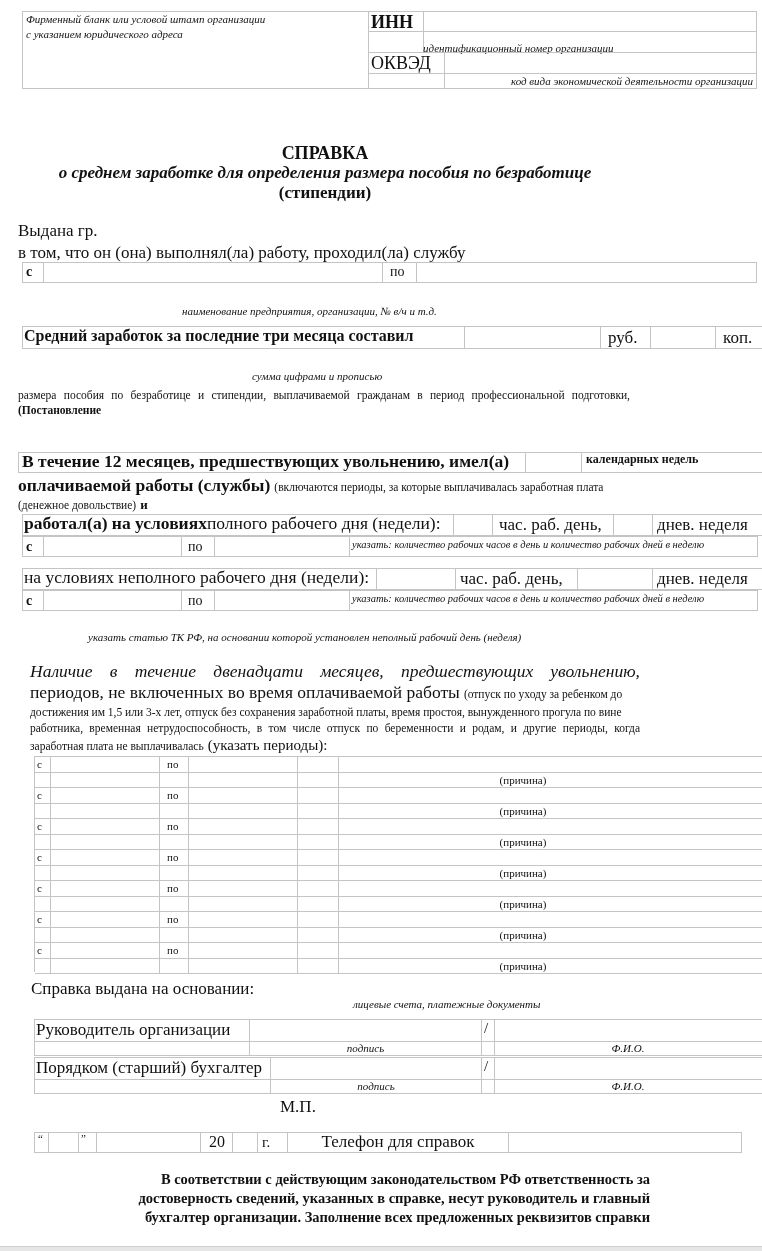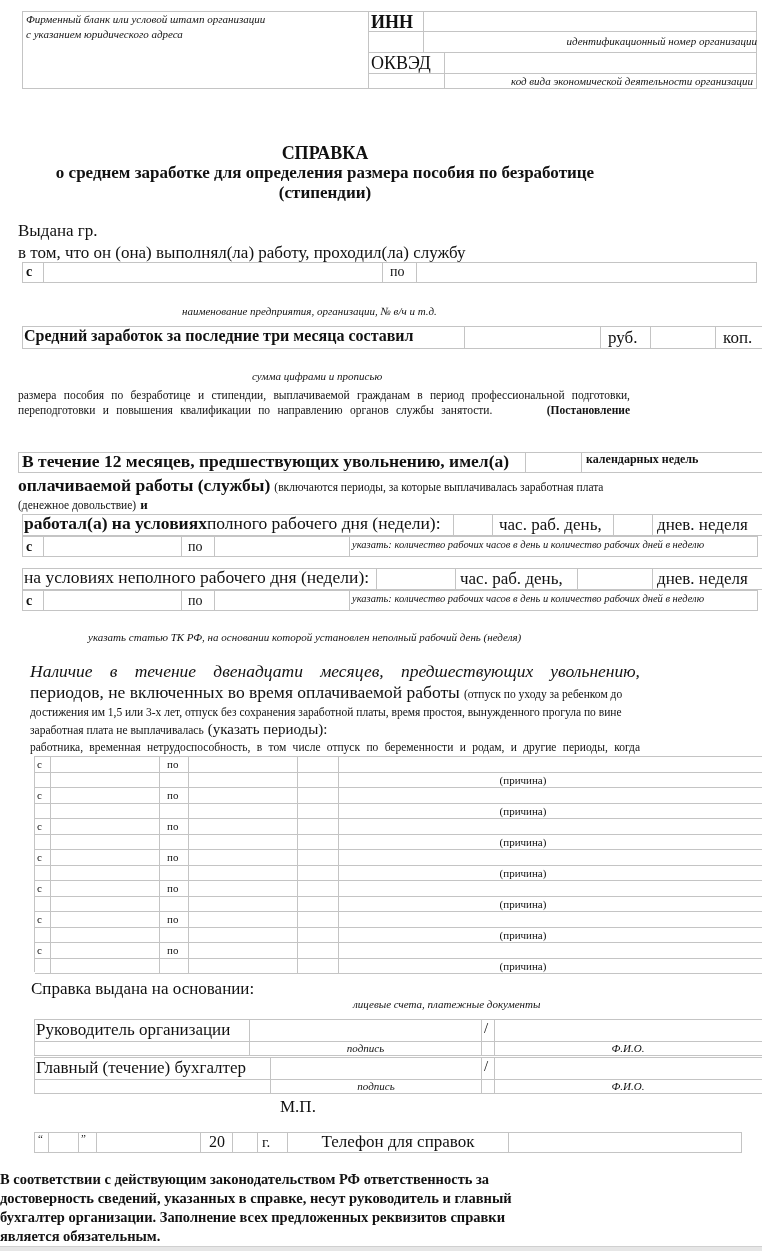--- a/index.html
+++ b/index.html
@@ -18,32 +18,32 @@
 <div>
   <div class="cell" style="left:22px;top:11px;width:347px;height:78px;"></div>
   <div class="txt" style="left:26px;top:14px;font-size:11px;font-style:italic;">Фирменный бланк или условой штамп организации</div>
   <div class="txt" style="left:26px;top:29px;font-size:11px;font-style:italic;">с указанием юридического адреса</div>
 
   <div class="cell" style="left:368px;top:11px;width:56px;height:21px;"></div>
   <div class="txt" style="left:371px;top:13px;font-size:18px;font-weight:bold;">ИНН</div>
   <div class="cell" style="left:423px;top:11px;width:334px;height:21px;"></div>
   <div class="cell" style="left:368px;top:31px;width:56px;height:22px;"></div>
   <div class="cell" style="left:423px;top:31px;width:334px;height:22px;"></div>
-  <div class="txt it" style="left:423px;top:36px;width:334px;text-align:right;font-size:11px;">идентификационный номер организации</div>
+  <div class="txt it" style="left:423px;top:43px;width:334px;text-align:left;font-size:11px;">идентификационный номер организации</div>
 
   <div class="cell" style="left:368px;top:52px;width:77px;height:22px;"></div>
   <div class="txt" style="left:371px;top:54px;font-size:18px;">ОКВЭД</div>
   <div class="cell" style="left:444px;top:52px;width:313px;height:22px;"></div>
   <div class="cell" style="left:368px;top:73px;width:77px;height:16px;"></div>
   <div class="cell" style="left:444px;top:73px;width:313px;height:16px;"></div>
   <div class="txt it" style="left:444px;top:76px;width:313px;text-align:right;padding-right:4px;font-size:11px;">код вида экономической деятельности организации</div>
 </div>
 
 <div class="txt b center" style="left:0;top:144px;width:650px;font-size:18px;">СПРАВКА</div>
-<div class="txt b center" style="left:0;top:164px;width:650px;font-size:17px;">о среднем заработке для определения размера пособия по безработице</div>
+<div class="txt b center" style="left:0;top:164px;width:650px;font-size:17px;font-style:italic;">о среднем заработке для определения размера пособия по безработице</div>
 <div class="txt b center" style="left:0;top:184px;width:650px;font-size:17px;">(стипендии)</div>
 
 <div class="txt" style="left:18px;top:222px;font-size:17px;">Выдана гр.</div>
 <div class="txt" style="left:18px;top:244px;font-size:17px;">в том, что он (она) выполнял(ла) работу, проходил(ла) службу</div>
 <div>
   <div class="cell" style="left:22px;top:262px;width:22px;height:21px;"></div>
   <div class="txt b" style="left:26px;top:265px;font-size:14px;">с</div>
   <div class="cell" style="left:43px;top:262px;width:340px;height:21px;"></div>
   <div class="cell" style="left:382px;top:262px;width:35px;height:21px;"></div>
   <div class="txt" style="left:390px;top:265px;font-size:14px;">по</div>
@@ -58,21 +58,20 @@
   <div class="cell" style="left:600px;top:326px;width:51px;height:23px;"></div>
   <div class="txt" style="left:608px;top:329px;font-size:17px;">руб.</div>
   <div class="cell" style="left:650px;top:326px;width:66px;height:23px;"></div>
   <div class="cell" style="left:715px;top:326px;width:47px;height:23px;border-right:none;"></div>
   <div class="txt" style="left:723px;top:329px;font-size:17px;">коп.</div>
 </div>
 <div class="txt it" style="left:252px;top:371px;font-size:11px;">сумма цифрами и прописью</div>
 <div style="position:absolute;left:18px;top:388px;width:612px;font-size:11.5px;line-height:15px;text-align:justify;">
   <div style="text-align:justify;text-align-last:justify;">размера пособия по безработице и стипендии, выплачиваемой гражданам в период профессиональной подготовки,</div>
   <div style="display:flex;justify-content:space-between;">
-    <span style="word-spacing:4.5px;">переподготовки и повышения квалификации по направлению органов службы занятости.</span>
     <span class="b">(Постановление</span>
   </div>
 </div>
 
 <div>
   <div class="cell" style="left:18px;top:452px;width:508px;height:21px;"></div>
   <div class="txt b" style="left:22px;top:453px;font-size:17.5px;">В течение 12 месяцев, предшествующих увольнению, имел(а)</div>
   <div class="cell" style="left:525px;top:452px;width:57px;height:21px;"></div>
   <div class="cell" style="left:581px;top:452px;width:181px;height:21px;border-right:none;"></div>
   <div class="txt b" style="left:586px;top:453px;font-size:12px;">календарных недель</div>
@@ -131,25 +130,25 @@
 </div>
 <div class="txt it" style="left:88px;top:632px;font-size:11px;">указать статью ТК РФ, на основании которой установлен неполный рабочий день (неделя)</div>
 
 <div style="position:absolute;left:30px;top:660px;width:610px;">
   <div style="font-size:17.5px;text-align:justify;text-align-last:justify;line-height:22px;font-style:italic;">Наличие в течение двенадцати месяцев, предшествующих увольнению,</div>
   <div style="line-height:20px;white-space:nowrap;">
     <span style="font-size:17.5px;">периодов, не включенных во время оплачиваемой работы</span>
     <span style="font-size:11.5px;">(отпуск по уходу за ребенком до</span>
   </div>
   <div style="font-size:11.5px;line-height:16px;white-space:nowrap;">достижения им 1,5 или 3-х лет, отпуск без сохранения заработной платы, время простоя, вынужденного прогула по вине</div>
+  <div style="font-size:11.5px;line-height:16px;text-align:justify;text-align-last:justify;">работника, временная нетрудоспособность, в том числе отпуск по беременности и родам, и другие периоды, когда</div>
   <div style="line-height:17px;white-space:nowrap;">
     <span style="font-size:11.5px;">заработная плата не выплачивалась</span>
     <span style="font-size:15px;">(указать периоды):</span>
   </div>
-  <div style="font-size:11.5px;line-height:16px;text-align:justify;text-align-last:justify;">работника, временная нетрудоспособность, в том числе отпуск по беременности и родам, и другие периоды, когда</div>
 </div>
 
 <div id="periods-table" style="position:absolute;left:34px;top:756px;width:728px;height:216px;border-top:1px solid #c4c4c4;border-left:1px solid #c4c4c4;">
 <div style="position: absolute; left: 0px; top: 0px; width: 728px; height: 15.5px;">
       <div style="position: absolute; left: 0px; top: 0px; width: 16px; height: 15.5px; border-right: 1px solid rgb(196, 196, 196); border-bottom: 1px solid rgb(196, 196, 196); font-size: 11px; line-height: 15.5px; padding-left: 2px; white-space: nowrap;">с</div>
       <div style="position: absolute; left: 16px; top: 0px; width: 109px; height: 15.5px; border-right: 1px solid rgb(196, 196, 196); border-bottom: 1px solid rgb(196, 196, 196); font-size: 11px; line-height: 15.5px; padding-left: 2px; white-space: nowrap;"></div>
       <div style="position: absolute; left: 125px; top: 0px; width: 29px; height: 15.5px; border-right: 1px solid rgb(196, 196, 196); border-bottom: 1px solid rgb(196, 196, 196); font-size: 11px; line-height: 15.5px; padding-left: 7px; white-space: nowrap;">по</div>
       <div style="position: absolute; left: 154px; top: 0px; width: 109px; height: 15.5px; border-right: 1px solid rgb(196, 196, 196); border-bottom: 1px solid rgb(196, 196, 196); font-size: 11px; line-height: 15.5px; padding-left: 2px; white-space: nowrap;"></div>
       <div style="position: absolute; left: 263px; top: 0px; width: 41px; height: 15.5px; border-right: 1px solid rgb(196, 196, 196); border-bottom: 1px solid rgb(196, 196, 196); font-size: 11px; line-height: 15.5px; padding-left: 2px; white-space: nowrap;"></div>
       <div style="position: absolute; left: 304px; top: 0px; width: 424px; height: 15.5px; border-right: none; border-bottom: 1px solid rgb(196, 196, 196); font-size: 11px; line-height: 15.5px; padding-left: 2px; white-space: nowrap;"></div>
@@ -273,21 +272,21 @@
   <div class="cell" style="left:34px;top:1041px;width:216px;height:15px;"></div>
   <div class="cell" style="left:249px;top:1041px;width:233px;height:15px;"></div>
   <div class="txt it center" style="left:249px;top:1043px;width:233px;font-size:11px;">подпись</div>
   <div class="cell" style="left:481px;top:1041px;width:14px;height:15px;"></div>
   <div class="cell" style="left:494px;top:1041px;width:268px;height:15px;border-right:none;"></div>
   <div class="txt it center" style="left:494px;top:1043px;width:268px;font-size:11px;">Ф.И.О.</div>
 </div>
 
 <div>
   <div class="cell" style="left:34px;top:1057px;width:237px;height:23px;"></div>
-  <div class="txt" style="left:36px;top:1059px;font-size:17px;">Главный (течение) бухгалтер</div>
+  <div class="txt" style="left:36px;top:1059px;font-size:17px;">Порядком (старший) бухгалтер</div>
   <div class="cell" style="left:270px;top:1057px;width:212px;height:23px;"></div>
   <div class="cell" style="left:481px;top:1057px;width:14px;height:23px;"></div>
   <div class="txt" style="left:484px;top:1059px;font-size:15px;">/</div>
   <div class="cell" style="left:494px;top:1057px;width:268px;height:23px;border-right:none;"></div>
   <div class="cell" style="left:34px;top:1079px;width:237px;height:15px;"></div>
   <div class="cell" style="left:270px;top:1079px;width:212px;height:15px;"></div>
   <div class="txt it center" style="left:270px;top:1081px;width:212px;font-size:11px;">подпись</div>
   <div class="cell" style="left:481px;top:1079px;width:14px;height:15px;"></div>
   <div class="cell" style="left:494px;top:1079px;width:268px;height:15px;border-right:none;"></div>
   <div class="txt it center" style="left:494px;top:1081px;width:268px;font-size:11px;">Ф.И.О.</div>
@@ -305,20 +304,19 @@
   <div class="cell" style="left:200px;top:1132px;width:33px;height:21px;"></div>
   <div class="txt" style="left:209px;top:1134px;font-size:16px;">20</div>
   <div class="cell" style="left:232px;top:1132px;width:26px;height:21px;"></div>
   <div class="cell" style="left:257px;top:1132px;width:31px;height:21px;"></div>
   <div class="txt" style="left:262px;top:1135px;font-size:15px;">г.</div>
   <div class="cell" style="left:287px;top:1132px;width:222px;height:21px;"></div>
   <div class="txt center" style="left:287px;top:1133px;width:222px;font-size:17px;">Телефон для справок</div>
   <div class="cell" style="left:508px;top:1132px;width:234px;height:21px;"></div>
 </div>
 
-<div style="position:absolute;left:0;top:1170px;width:650px;text-align:left;font-weight:bold;font-size:14.5px;line-height:19px;">
+<div style="position:absolute;left:0;top:1170px;width:650px;text-align:right;font-weight:bold;font-size:14.5px;line-height:19px;">
   <div>В соответствии с действующим законодательством РФ ответственность за</div>
   <div>достоверность сведений, указанных в справке, несут руководитель и главный</div>
   <div>бухгалтер организации. Заполнение всех предложенных реквизитов справки</div>
-  <div>является обязательным.</div>
 </div>
 
 <div class="bottom-bar"></div>
 
 </body></html>

